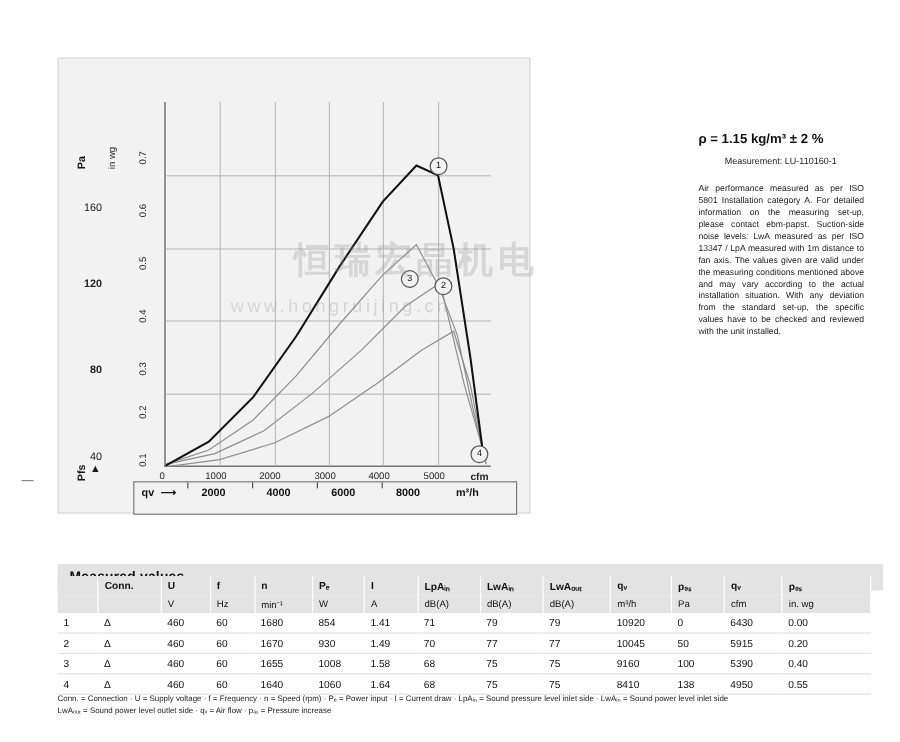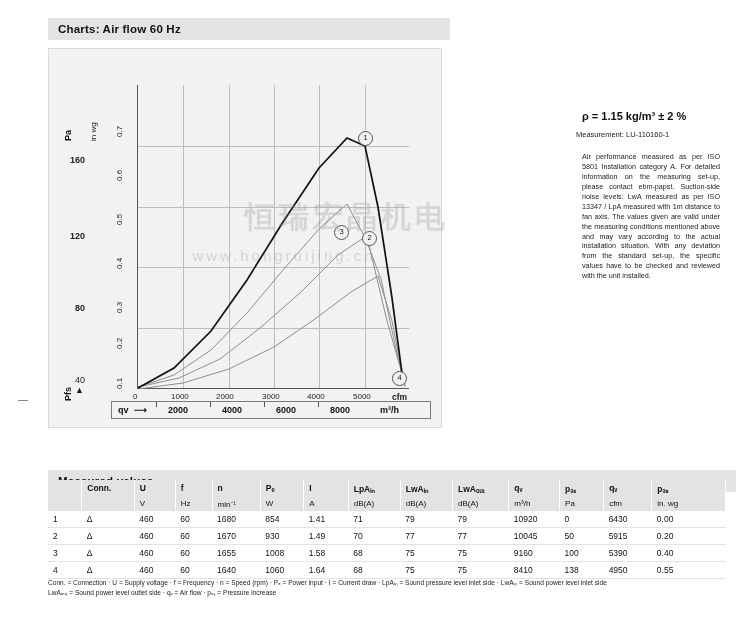--- a/index.html
+++ b/index.html
@@ -45,21 +45,21 @@
   .gridline-h{position:absolute;left:0;right:0;height:1px;background:#bdbdbd;}
 
   .ax-label{position:absolute;font-size:8px;color:#222;}
   .ax-label-left{text-align:right;}
   .axis-title{position:absolute;font-size:9px;font-weight:bold;color:#111;}
   .axis-title.vert{transform:rotate(-90deg);transform-origin:left top;white-space:nowrap;}
   .unit-vert{position:absolute;font-size:8px;color:#222;transform:rotate(-90deg);transform-origin:left top;white-space:nowrap;}
 
   
   .sec-axis{
-    position:absolute;left:62px;top:352px;width:320px;height:18px;
+    position:absolute;left:62px;top:352px;width:320px;height:28px;
     border:1px solid #7a7a7a;background:#f2f2f2;
     box-sizing:border-box;
   }
   .sec-axis span{position:absolute;font-size:9px;font-weight:bold;top:3px;color:#111;}
   .sec-tick{position:absolute;top:0;height:5px;width:1px;background:#555;}
 
   
   .watermark{
     position:absolute;left:70px;top:148px;width:330px;
     text-align:right;
@@ -76,21 +76,21 @@
     color:rgba(150,150,150,0.32);
     letter-spacing:3px;
     pointer-events:none;user-select:none;
   }
 
   
   .rho{
     position:absolute;left:582px;top:110px;font-size:11px;font-weight:bold;color:#111;
   }
   .meas-line{
-    position:absolute;left:564px;top:130px;font-size:7.5px;color:#222;padding-left:12px;
+    position:absolute;left:592px;top:130px;font-size:7.5px;color:#222;padding-left:12px;
   }
   .note{
     position:absolute;left:582px;top:152px;width:138px;
     font-size:7.2px;line-height:1.38;color:#222;text-align:justify;
   }
 
   
   .left-tick{position:absolute;left:18px;top:400px;width:10px;height:1px;background:#888;}
 
   
@@ -134,33 +134,30 @@
     position:absolute;width:13px;height:13px;border-radius:50%;
     background:#f2f2f2;border:1px solid #555;
     font-size:7.5px;line-height:12px;text-align:center;color:#111;
   }
 </style>
 </head>
 <body>
 
 <div class="page">
 
-  <div class="section-bar" id="charts-bar">
-    <span>Charts: Air flow 60 Hz</span>
-  </div>
 
   <div class="left-tick"></div>
 
   <div class="chart-panel">
 
     <div class="axis-title vert" style="left:14px;top:92px;">Pa</div>
     <div class="unit-vert" style="left:40px;top:92px;">in wg</div>
     <div class="axis-title vert" style="left:14px;top:352px;">Pfs</div>
 
-    <div class="ax-label ax-label-left" style="left:8px;top:106px;width:28px;font-size:9px;font-weight:bold;">160</div>
+    <div class="ax-label ax-label-left" style="left:8px;top:119px;width:28px;font-size:9px;font-weight:normal;">160</div>
     <div class="ax-label ax-label-left" style="left:8px;top:182px;width:28px;font-size:9px;font-weight:bold;">120</div>
     <div class="ax-label ax-label-left" style="left:8px;top:254px;width:28px;font-size:9px;font-weight:bold;">80</div>
     <div class="ax-label ax-label-left" style="left:8px;top:326px;width:28px;font-size:9px;font-weight:normal;">40</div>
 
     <div class="unit-vert" style="left:66px;top:88px;">0.7</div>
     <div class="unit-vert" style="left:66px;top:132px;">0.6</div>
     <div class="unit-vert" style="left:66px;top:176px;">0.5</div>
     <div class="unit-vert" style="left:66px;top:220px;">0.4</div>
     <div class="unit-vert" style="left:66px;top:264px;">0.3</div>
     <div class="unit-vert" style="left:66px;top:300px;">0.2</div>

